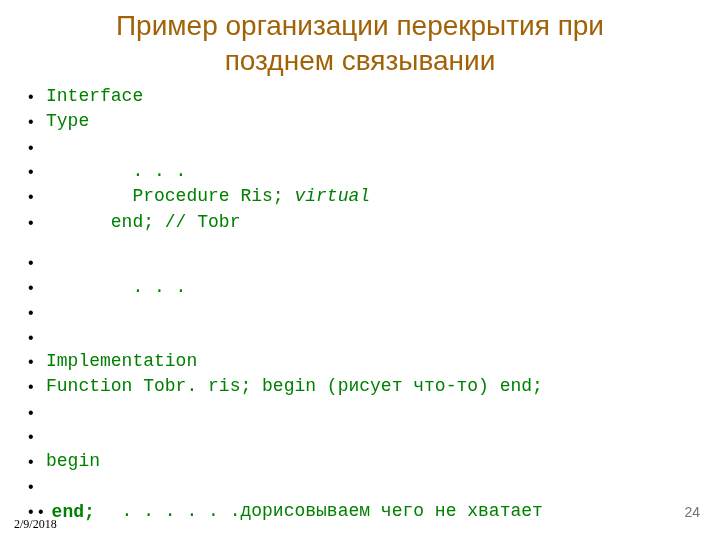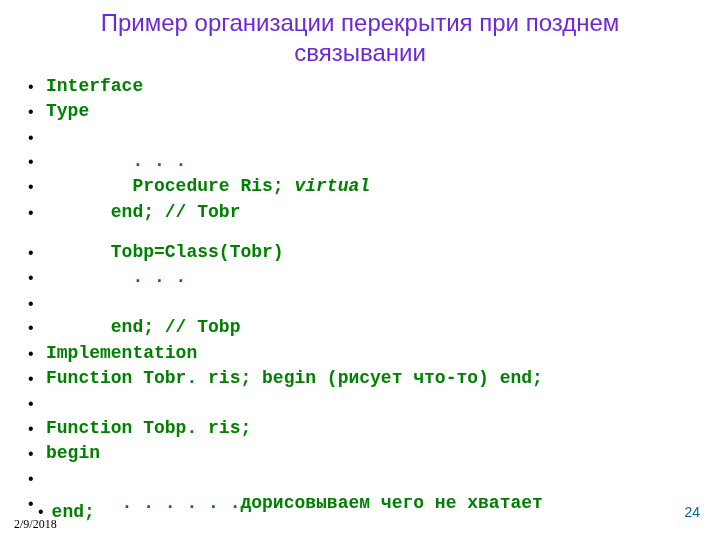--- a/index.html
+++ b/index.html
@@ -7,22 +7,22 @@
     padding: 0;
     width: 720px;
     height: 540px;
     background: #ffffff;
     font-family: Arial, sans-serif;
     position: relative;
     overflow: hidden;
   }
   .title {
     text-align: center;
-    font-size: 24px;
-    color: #6d28d9;
+    font-size: 28px;
+    color: #a16207;
     margin: 8px 60px 6px 60px;
     line-height: 1.25;
   }
   .content {
     position: relative;
     padding: 0 20px 0 28px;
   }
   .line {
     display: flex;
     align-items: flex-start;
@@ -33,21 +33,21 @@
   .bullet {
     width: 18px;
     flex: 0 0 18px;
     text-align: left;
     font-size: 16px;
     color: #000;
     padding-top: 2px;
   }
   .code {
     font-family: "Courier New", monospace;
-    font-weight: bold;
+    font-weight: normal;
     color: #008000;
     white-space: pre;
     text-align: center;
   }
   .gap {
     height: 14px;
   }
   .virtual { font-style: italic; }
   .inherited { font-style: italic; }
   .footer-date {
@@ -57,21 +57,21 @@
     font-size: 12px;
     color: #000;
     font-family: Liberation Serif, serif;
     margin-top: 35px;
   }
   .footer-page {
     position: absolute;
     right: 20px;
     bottom: 20px;
     font-size: 14px;
-    color: #0369a1;
+    color: #737373;
     font-family: Arial, sans-serif;
   }
   .last-bullet {
     position: absolute;
     left: 38px;
     bottom: 18px;
     font-size: 18px;
     font-family: "Courier New", monospace;
     font-weight: bold;
     color: #008000;
@@ -109,48 +109,45 @@
       <div class="bullet">•</div>
       <div class="code"><span>        Procedure Ris; </span><span class="virtual">virtual</span></div>
     </div>
     <div class="line">
       <div class="bullet">•</div>
       <div class="code">      end; // Tobr</div>
     </div>
     <div class="gap"></div>
     <div class="line">
       <div class="bullet">•</div>
-      <div class="code">      Tobp=Class(Tobr)</div>
     </div>
     <div class="line">
       <div class="bullet">•</div>
       <div class="code">        . . .</div>
     </div>
     <div class="line">
       <div class="bullet">•</div>
     </div>
     <div class="line">
       <div class="bullet">•</div>
-      <div class="code">      end; // Tobp</div>
     </div>
     <div class="line">
       <div class="bullet">•</div>
       <div class="code">Implementation</div>
     </div>
     <div class="line">
       <div class="bullet">•</div>
       <div class="code">Function Tobr. ris; begin (рисует что-то) end;</div>
     </div>
     <div class="line">
       <div class="bullet">•</div>
       <div class="code"></div>
     </div>
     <div class="line">
       <div class="bullet">•</div>
-      <div class="code">Function Tobp. ris;</div>
     </div>
     <div class="line">
       <div class="bullet">•</div>
       <div class="code">begin</div>
     </div>
     <div class="line">
       <div class="bullet">•</div>
     </div>
     <div class="line">
       <div class="bullet">•</div>

